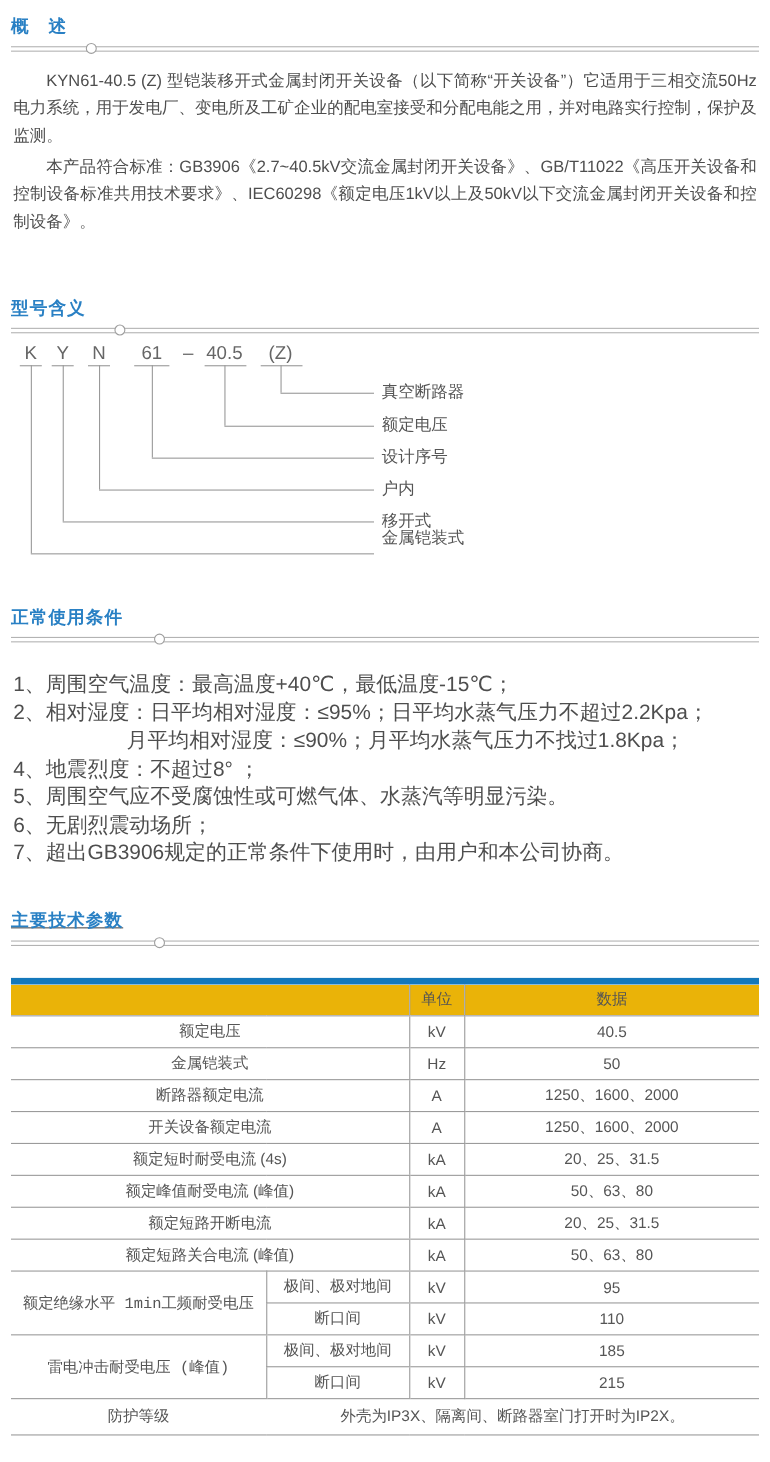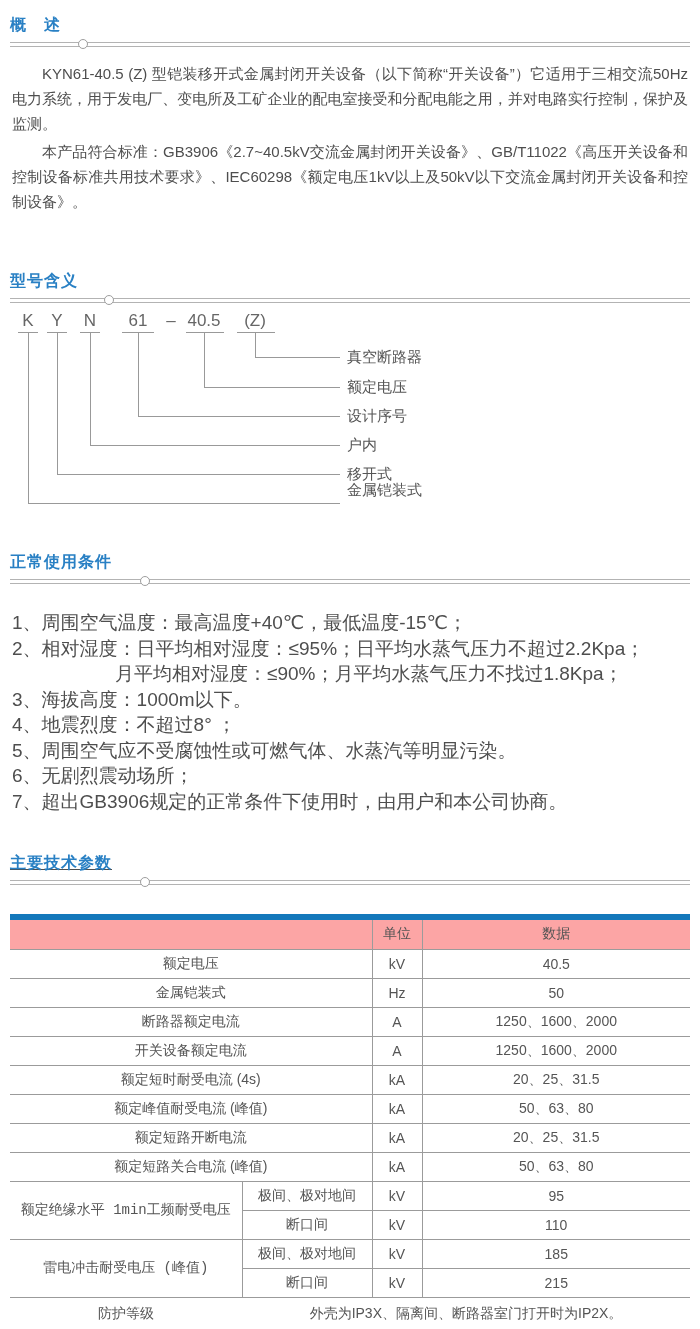--- a/index.html
+++ b/index.html
@@ -86,21 +86,21 @@
   }
   table.params td {
     height: 29px;
     padding: 0;
     text-align: center;
     vertical-align: middle;
     border-bottom: 1px solid #9b9b9b;
     overflow: hidden;
     white-space: nowrap;
   }
-  table.params tr.t-head td { background: #fca5a5; }
+  table.params tr.t-head td { background: #eab308; }
   td.param { text-align: left; padding-left: 28px; }
   td.main  { text-align: center; padding-left: 0; font-family: Liberation Mono, monospace; }
   td.unit  { border-left: 1px solid #9b9b9b; border-right: 1px solid #9b9b9b; }
   td.sub   { border-left: 1px solid #9b9b9b; font-family: Liberation Mono, monospace; }
   tr.t-foot td { height: 33px; }
 </style>
 </head>
 <body>
 
 <div class="page" style="padding-top:12px;">
@@ -164,21 +164,20 @@
   <div class="sec-head sec-cond">
     <div class="sec-title">正常使用条件</div>
     <div class="sec-rule">
       <span class="rule-circle" style="left:130px;"></span>
     </div>
   </div>
   <div class="cond-list">
     <div class="cond-item">1、周围空气温度：最高温度+40℃，最低温度-15℃；</div>
     <div class="cond-item">2、相对湿度：日平均相对湿度：≤95%；日平均水蒸气压力不超过2.2Kpa；</div>
     <div class="cond-item indent">月平均相对湿度：≤90%；月平均水蒸气压力不找过1.8Kpa；</div>
-    <div class="cond-item">3、海拔高度：1000m以下。</div>
     <div class="cond-item">4、地震烈度：不超过8° ；</div>
     <div class="cond-item">5、周围空气应不受腐蚀性或可燃气体、水蒸汽等明显污染。</div>
     <div class="cond-item">6、无剧烈震动场所；</div>
     <div class="cond-item">7、超出GB3906规定的正常条件下使用时，由用户和本公司协商。</div>
   </div>
 
   <div class="sec-head sec-params">
     <div class="sec-title">主要技术参数</div>
     <div class="sec-rule">
       <span class="rule-circle" style="left:130px;"></span>

